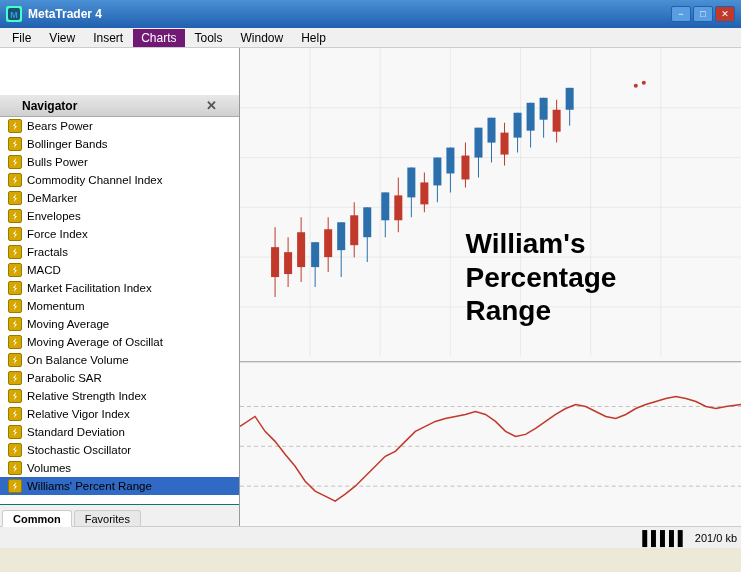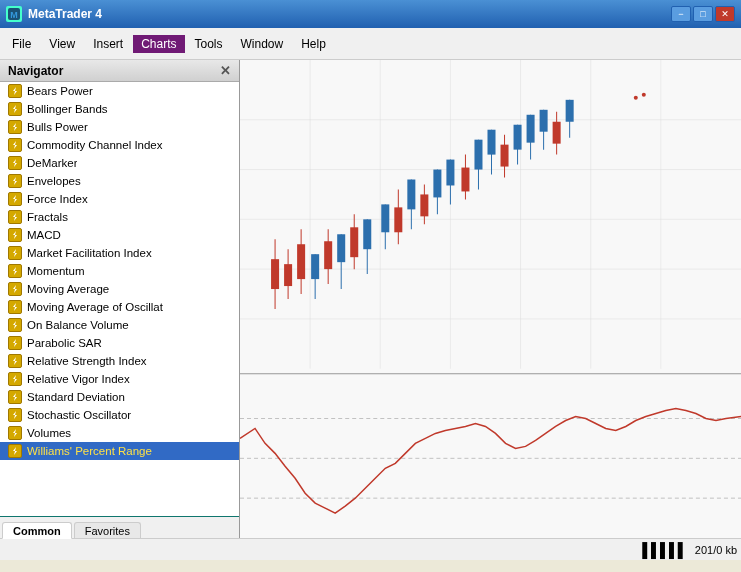--- a/index.html
+++ b/index.html
@@ -50,21 +50,21 @@
       border: 1px solid #2060b0;
       border-radius: 2px;
       cursor: pointer;
       display: flex; align-items: center; justify-content: center;
       font-size: 9px; color: white;
     }
     .tb-btn.close { background: #c0392b; }
 
     
     .menu-bar {
-      height: 32px;
+      height: 20px;
       background: #f0f0f0;
       border-bottom: 1px solid #ccc;
       display: flex;
       align-items: center;
       padding: 0 4px;
       gap: 2px;
     }
     .menu-item {
       padding: 2px 8px;
       cursor: pointer;
@@ -89,43 +89,44 @@
       flex-direction: column;
       flex-shrink: 0;
     }
     .navigator-header {
       height: 22px;
       background: linear-gradient(to bottom, #e8e8e8, #d0d0d0);
       border-bottom: 1px solid #aaa;
       display: flex;
       align-items: center;
       justify-content: space-between;
-      padding: 0 8px;
+      padding: 0 22px;
       font-size: 12px;
       font-weight: bold;
+      margin-top: 47px;
     }
     .nav-close {
       cursor: pointer;
       font-size: 13px;
       color: #555;
       line-height: 1;
     }
     .navigator-list {
       flex: 1;
       overflow-y: scroll;
       overflow-x: hidden;
     }
     .nav-item {
       display: flex;
       align-items: center;
       padding: 1px 4px 1px 8px;
       cursor: pointer;
       height: 18px;
     }
-    .nav-item.selected { background: #316ac5; color: #fde047; }
+    .nav-item.selected { background: #316ac5; color: #000000; }
     .nav-item .nav-icon {
       width: 14px;
       height: 14px;
       background: #d4a800;
       border: 1px solid #a07800;
       border-radius: 2px;
       margin-right: 5px;
       flex-shrink: 0;
       display: flex; align-items: center; justify-content: center;
       font-size: 8px; color: white; font-weight: bold;
@@ -519,20 +520,24 @@
       <line x1="0" y1="360" x2="500" y2="360" stroke="#aaa" stroke-width="0.7" stroke-dasharray="4,3"></line>
       <line x1="0" y1="400" x2="500" y2="400" stroke="#aaa" stroke-width="0.7" stroke-dasharray="4,3"></line>
       <line x1="0" y1="440" x2="500" y2="440" stroke="#aaa" stroke-width="0.7" stroke-dasharray="4,3"></line>
 
       <polyline points="
         0,380 15,370 25,385 35,395 45,408 55,420 65,435 75,445 85,450 95,455 105,448 115,440 125,430 135,420 145,410 155,405 165,395 175,385 185,380 195,375 205,372 215,370 225,368 235,365 245,368 255,375 265,385 275,390 285,388 295,382 305,375 315,368 325,362 335,358 345,360 355,365 365,370 375,372 385,368 395,362 405,358 415,355 425,352 435,350 445,352 455,355 465,360 475,362 485,360 500,358
       " fill="none" stroke="#c0392b" stroke-width="1.5"></polyline>
     </svg>
 
     
+    <div class="chart-label">
+      <span>William's Percentage</span><br>
+      <span>Range</span>
+    </div>
   </div>
 </div>
 
 <div class="status-bar">
   <div class="status-left">
     <span></span>
   </div>
   <div class="status-right">
     <span class="status-bars">▌▌▌▌▌</span>
     <span>201/0 kb</span>

